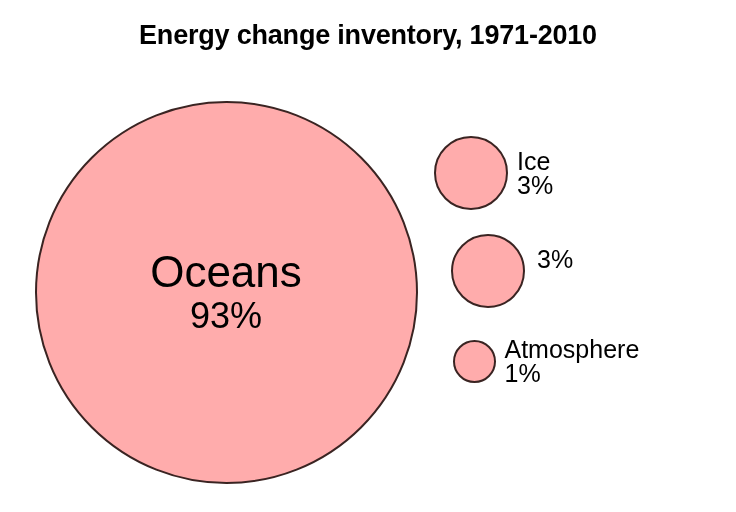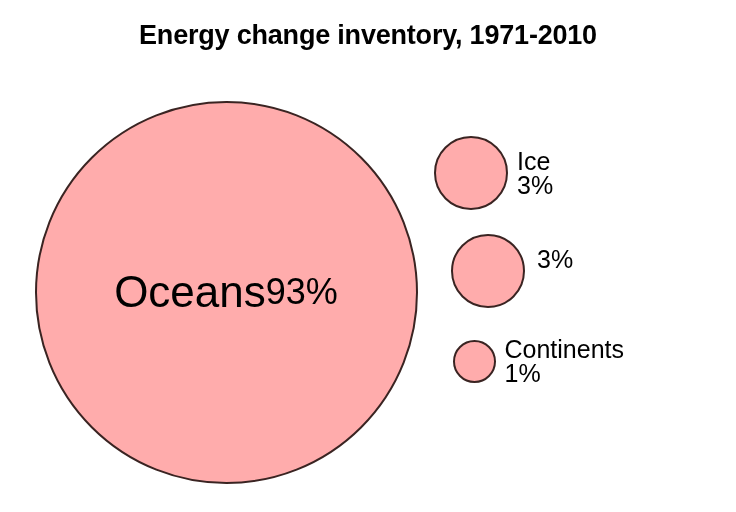--- a/index.html
+++ b/index.html
@@ -35,21 +35,21 @@
     box-sizing: border-box;
     border: 2px solid #3a2422;
   }
   .bubble-inner-label {
     position: absolute;
     left: 0;
     top: 0;
     width: 100%;
     height: 100%;
     display: flex;
-    flex-direction: row;
+    flex-direction: column;
     align-items: center;
     justify-content: center;
     color: #000000;
     line-height: 1.12;
     text-align: right;
     pointer-events: none;
   }
   .bubble-inner-label .name { font-size: 44px; }
   .bubble-inner-label .value { font-size: 36px; }
   .side-label {
@@ -82,17 +82,17 @@
     <span class="value">3%</span>
   </div>
 
   <div class="bubble" id="bubble-continents" style="width: 74px; height: 74px; left: 451px; top: 234px; background: rgb(255, 172, 172); border-color: rgb(58, 36, 34);"></div>
   <div class="side-label" id="label-continents" style="left: 537px; top: 247px;">
     <span class="value">3%</span>
   </div>
 
   <div class="bubble" id="bubble-atmosphere" style="width: 43px; height: 43px; left: 452.5px; top: 339.5px; background: rgb(255, 172, 172); border-color: rgb(58, 36, 34);"></div>
   <div class="side-label" id="label-atmosphere" style="left: 504.5px; top: 337px;">
-    <span class="name">Continents</span>
+    <span class="name">Atmosphere</span>
     <span class="value">1%</span>
   </div>
 
 </div>
 
 </body></html>

